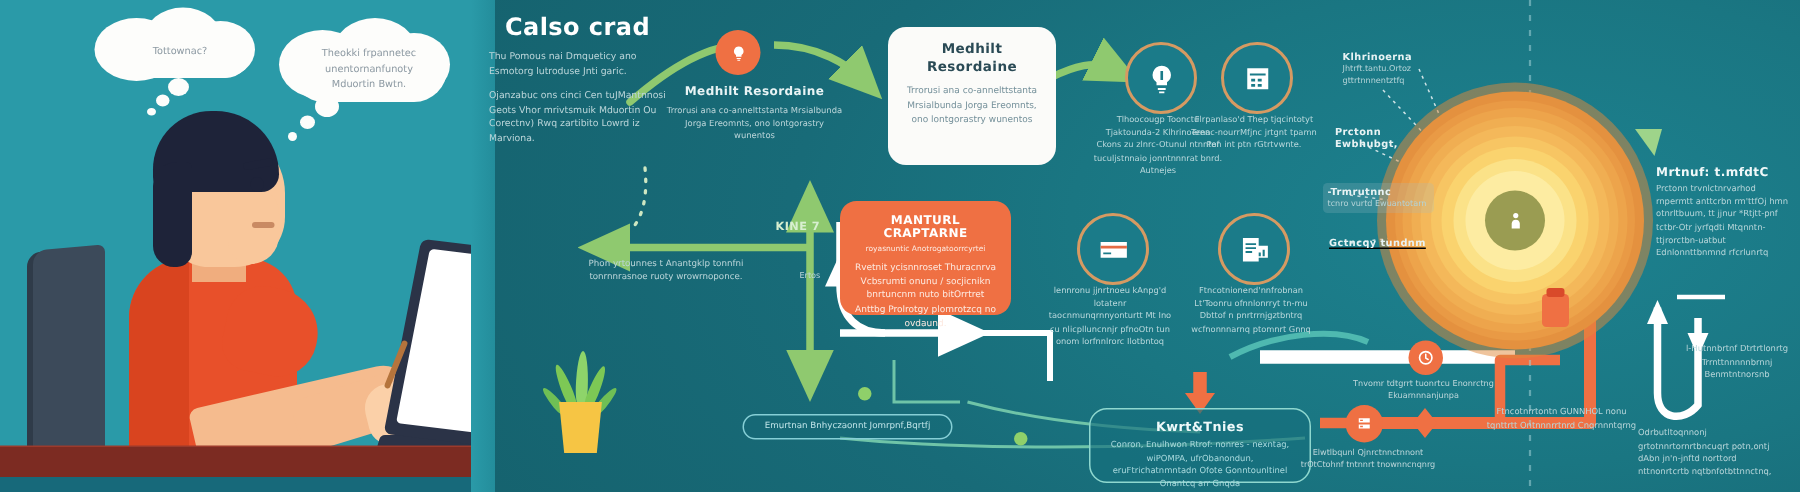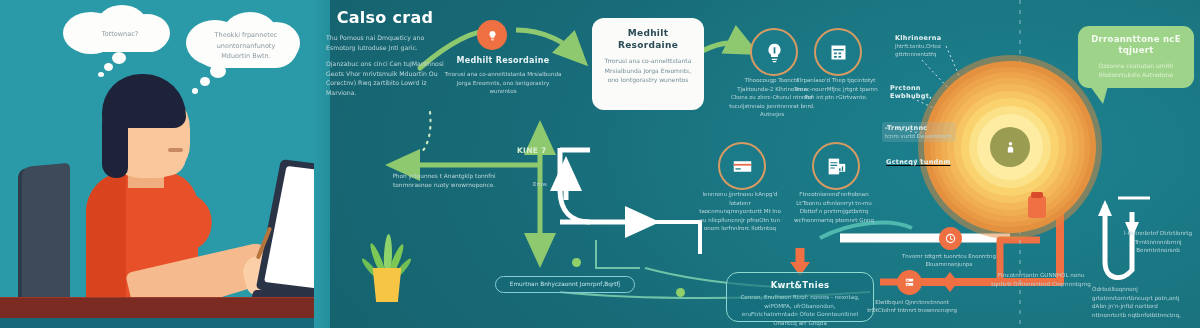--- a/index.html
+++ b/index.html
@@ -253,20 +253,25 @@
   <div style="position:absolute;left:444px;top:56px;width:118px;text-align:center;">
     <div class="ptitle" style="font-size:8px;color:#e9f4f5;">Medhilt Resordaine</div>
     <div class="ptxt" style="font-size:5.6px;margin-top:5px;">Trrorusi ana co-annelttstanta Mrsialbunda Jorga Ereomnts, ono lontgorastry wunentos</div>
   </div>
 
   <div class="white-card" style="left:592px;top:18px;width:112px;height:92px;">
     <div class="ptitle">Medhilt Resordaine</div>
     <div class="ptxt">Trrorusi ana co-annelttstanta Mrsialbunda Jorga Ereomnts, ono lontgorastry wunentos</div>
   </div>
 
+  <div class="orange-card" style="left:560px;top:134px;width:114px;height:76px;">
+    <div class="ptitle">MANTURL CRAPTARNE</div>
+    <div class="ptxt" style="font-size:5px;">royasnuntic Anotrogatoorrcyrtei</div>
+    <div class="ptxt">Rvetnit ycisnnroset Thuracnrva Vcbsrumti onunu / socjicnikn bnrtuncnm nuto bitOrrtret Anttbg Prolrotgy plomrotzcq no ovdaund.</div>
+  </div>
 
   <div style="position:absolute;left:392px;top:172px;width:104px;text-align:center;">
     <div class="ptxt" style="font-size:5.8px;">Phon yrtounnes t Anantgklp tonnfni tonrnnrasnoe ruoty wrowrnoponce.</div>
   </div>
   <div class="ptitle" style="position:absolute;left:517px;top:146px;font-size:7.5px;color:#d8efd0;">KINE 7</div>
   <div class="ptxt" style="position:absolute;left:533px;top:180px;font-size:5.4px;">Ertos</div>
 
   <div class="pill" style="left:495px;top:276px;width:140px;height:17px;">
     <div class="ptxt">Emurtnan Bnhyczaonnt Jomrpnf,Bqrtfj</div>
   </div>
@@ -347,26 +352,26 @@
     <div class="ptitle">Prctonn Ewbhubgt,</div>
   </div>
   <div class="rlabel" style="left:882px;top:122px;width:68px;background:rgba(160,190,200,.22);padding:2px 3px;border-radius:3px;">
     <div class="ptitle">-Trmrutnnc</div>
     <div class="ptxt">tcnro vurtd Ewuantotarn</div>
   </div>
   <div class="rlabel" style="left:886px;top:158px;width:66px;text-decoration:underline;">
     <div class="ptitle">Gctncqy tundnm</div>
   </div>
 
-  <div class="green-card" style="left:1078px;top:26px;width:116px;height:62px;">
-    <div class="ptitle">Drroannttone ncE tqjuert</div>
-    <div class="ptxt">Ozzonna ckahutan umith Rtotonrtuksto Aatnotone</div>
-  </div>
   <div class="green-tail" style="left:1090px;top:86px;"></div>
 
+  <div class="rblock" style="left:1104px;top:110px;width:90px;">
+    <div class="ptitle">Mrtnuf: t.mfdtC</div>
+    <div class="ptxt">Prctonn trvnlctnrvarhod rnpermtt anttcrbn rm'ttfOj hmn otnrltbuum, tt jjnur *Rtjtt-pnf tctbr-Otr jyrfqdti Mtqnntn- ttjrorctbn-uatbut Ednlonnttbnmnd rfcrlunrtq</div>
+  </div>
   <div class="rblock" style="left:1122px;top:226px;width:72px;text-align:center;">
     <div class="ptxt">l-Hutnnbrtnf Dtrtrtlonrtg Trrnttnnnnnbrnnj Benmtntnorsnb</div>
   </div>
   <div class="rblock" style="left:1092px;top:282px;width:96px;">
     <div class="ptxt">Odrbutltoqnnonj grtotnnrtornrtbncuqrt potn,ontj dAbn jn'n-jnftd norttord nttnonrtcrtb nqtbnfotbttnnctnq,</div>
   </div>
   <div class="rblock" style="left:988px;top:268px;width:106px;text-align:center;">
     <div class="ptitle" style="font-size:7px;"></div>
     <div class="ptxt">Ftncotnrrtontn GUNNHOL nonu tqnttrtt Ontnnnrrtnrd Cnqrnnntqrng</div>
   </div>

